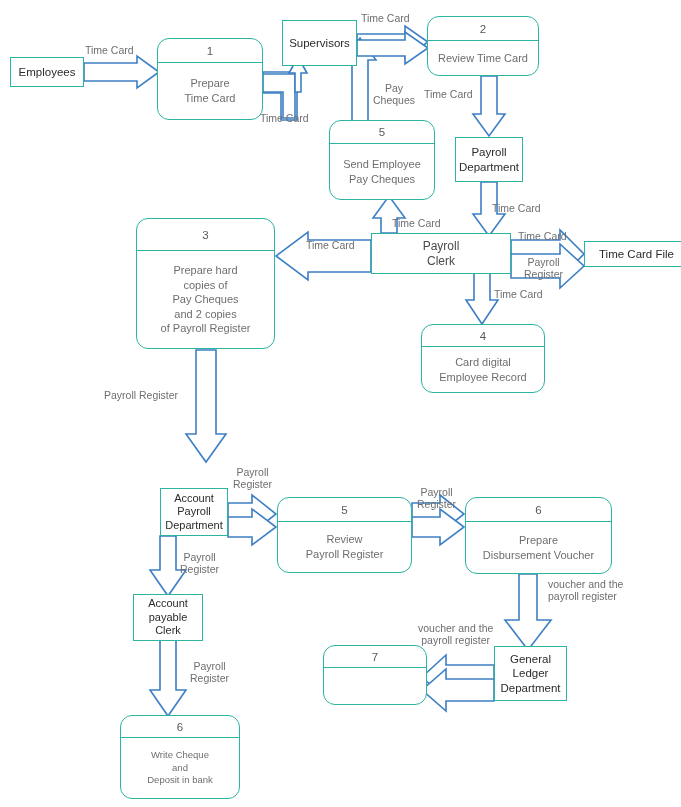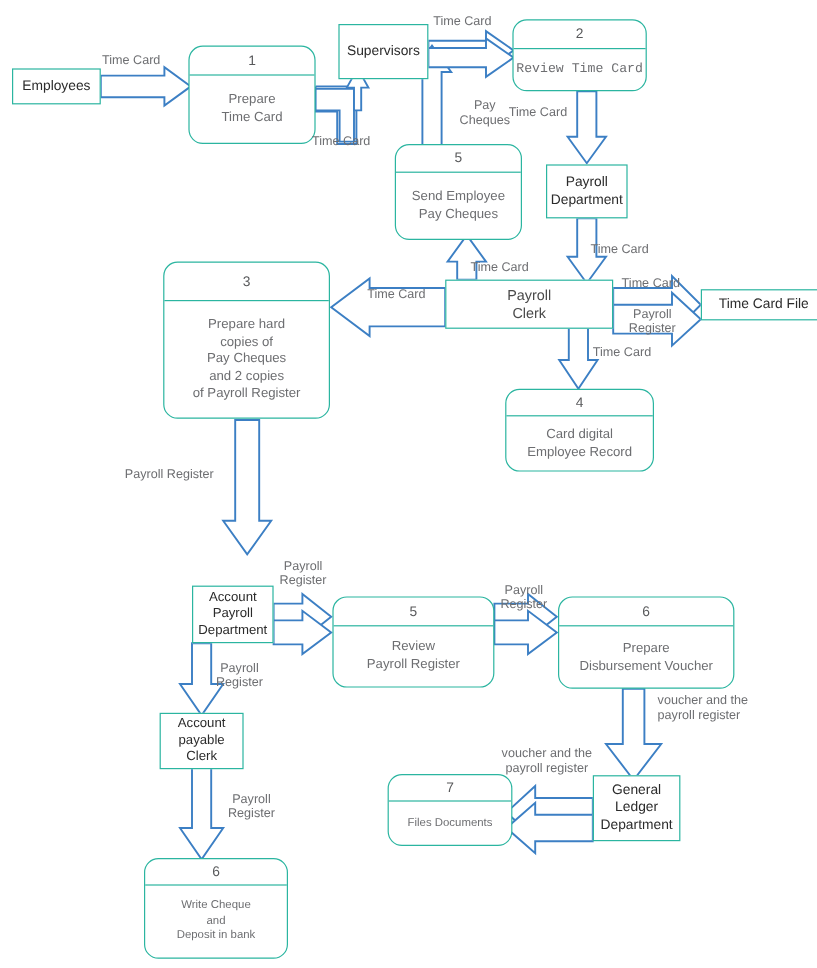--- a/index.html
+++ b/index.html
@@ -181,21 +181,21 @@
   <div class="node process" style="left:157px; top:38px; width:106px; height:82px;">
     <div class="pnum" style="height:24px; font-size:11.5px;">1</div>
     <div class="pbody" style="font-size:11px;">
       <span class="ln">Prepare</span>
       <span class="ln">Time Card</span>
     </div>
   </div>
 
   <div class="node process" style="left:427px; top:16px; width:112px; height:60px;">
     <div class="pnum" style="height:24px; font-size:11.5px;">2</div>
-    <div class="pbody" style="font-size:11px;font-family:Liberation Mono, monospace;">
+    <div class="pbody" style="font-size:11px;">
       <span class="ln">Review Time Card</span>
     </div>
   </div>
 
   <div class="node process" style="left:329px; top:120px; width:106px; height:80px;">
     <div class="pnum" style="height:23px; font-size:11.5px;">5</div>
     <div class="pbody" style="font-size:11px;">
       <span class="ln">Send Employee</span>
       <span class="ln">Pay Cheques</span>
     </div>
@@ -231,23 +231,20 @@
   <div class="node process" style="left:465px; top:497px; width:147px; height:77px;">
     <div class="pnum" style="height:24px; font-size:11.5px;">6</div>
     <div class="pbody" style="font-size:11px;">
       <span class="ln">Prepare</span>
       <span class="ln">Disbursement Voucher</span>
     </div>
   </div>
 
   <div class="node process" style="left:323px; top:645px; width:104px; height:60px;">
     <div class="pnum" style="height:22px; font-size:11.5px;">7</div>
-    <div class="pbody" style="font-size:9.5px;">
-      <span class="ln">Files Documents</span>
-    </div>
   </div>
 
   <div class="node process" style="left:120px; top:715px; width:120px; height:84px;">
     <div class="pnum" style="height:22px; font-size:11.5px;">6</div>
     <div class="pbody" style="font-size:9.5px;">
       <span class="ln">Write Cheque</span>
       <span class="ln">and</span>
       <span class="ln">Deposit in bank</span>
     </div>
   </div>
@@ -257,21 +254,21 @@
   </div>
 
   <div class="flabel" style="left:260px; top:112px; font-size:10.5px;">
     <span class="ln">Time Card</span>
   </div>
 
   <div class="flabel" style="left:361px; top:12px; font-size:10.5px;">
     <span class="ln">Time Card</span>
   </div>
 
-  <div class="flabel" style="left:383px; top:82px; font-size:10.5px; text-align:center;">
+  <div class="flabel" style="left:373px; top:82px; font-size:10.5px; text-align:center;">
     <span class="ln">Pay</span>
     <span class="ln">Cheques</span>
   </div>
 
   <div class="flabel" style="left:424px; top:88px; font-size:10.5px;">
     <span class="ln">Time Card</span>
   </div>
 
   <div class="flabel" style="left:492px; top:202px; font-size:10.5px;">
     <span class="ln">Time Card</span>

